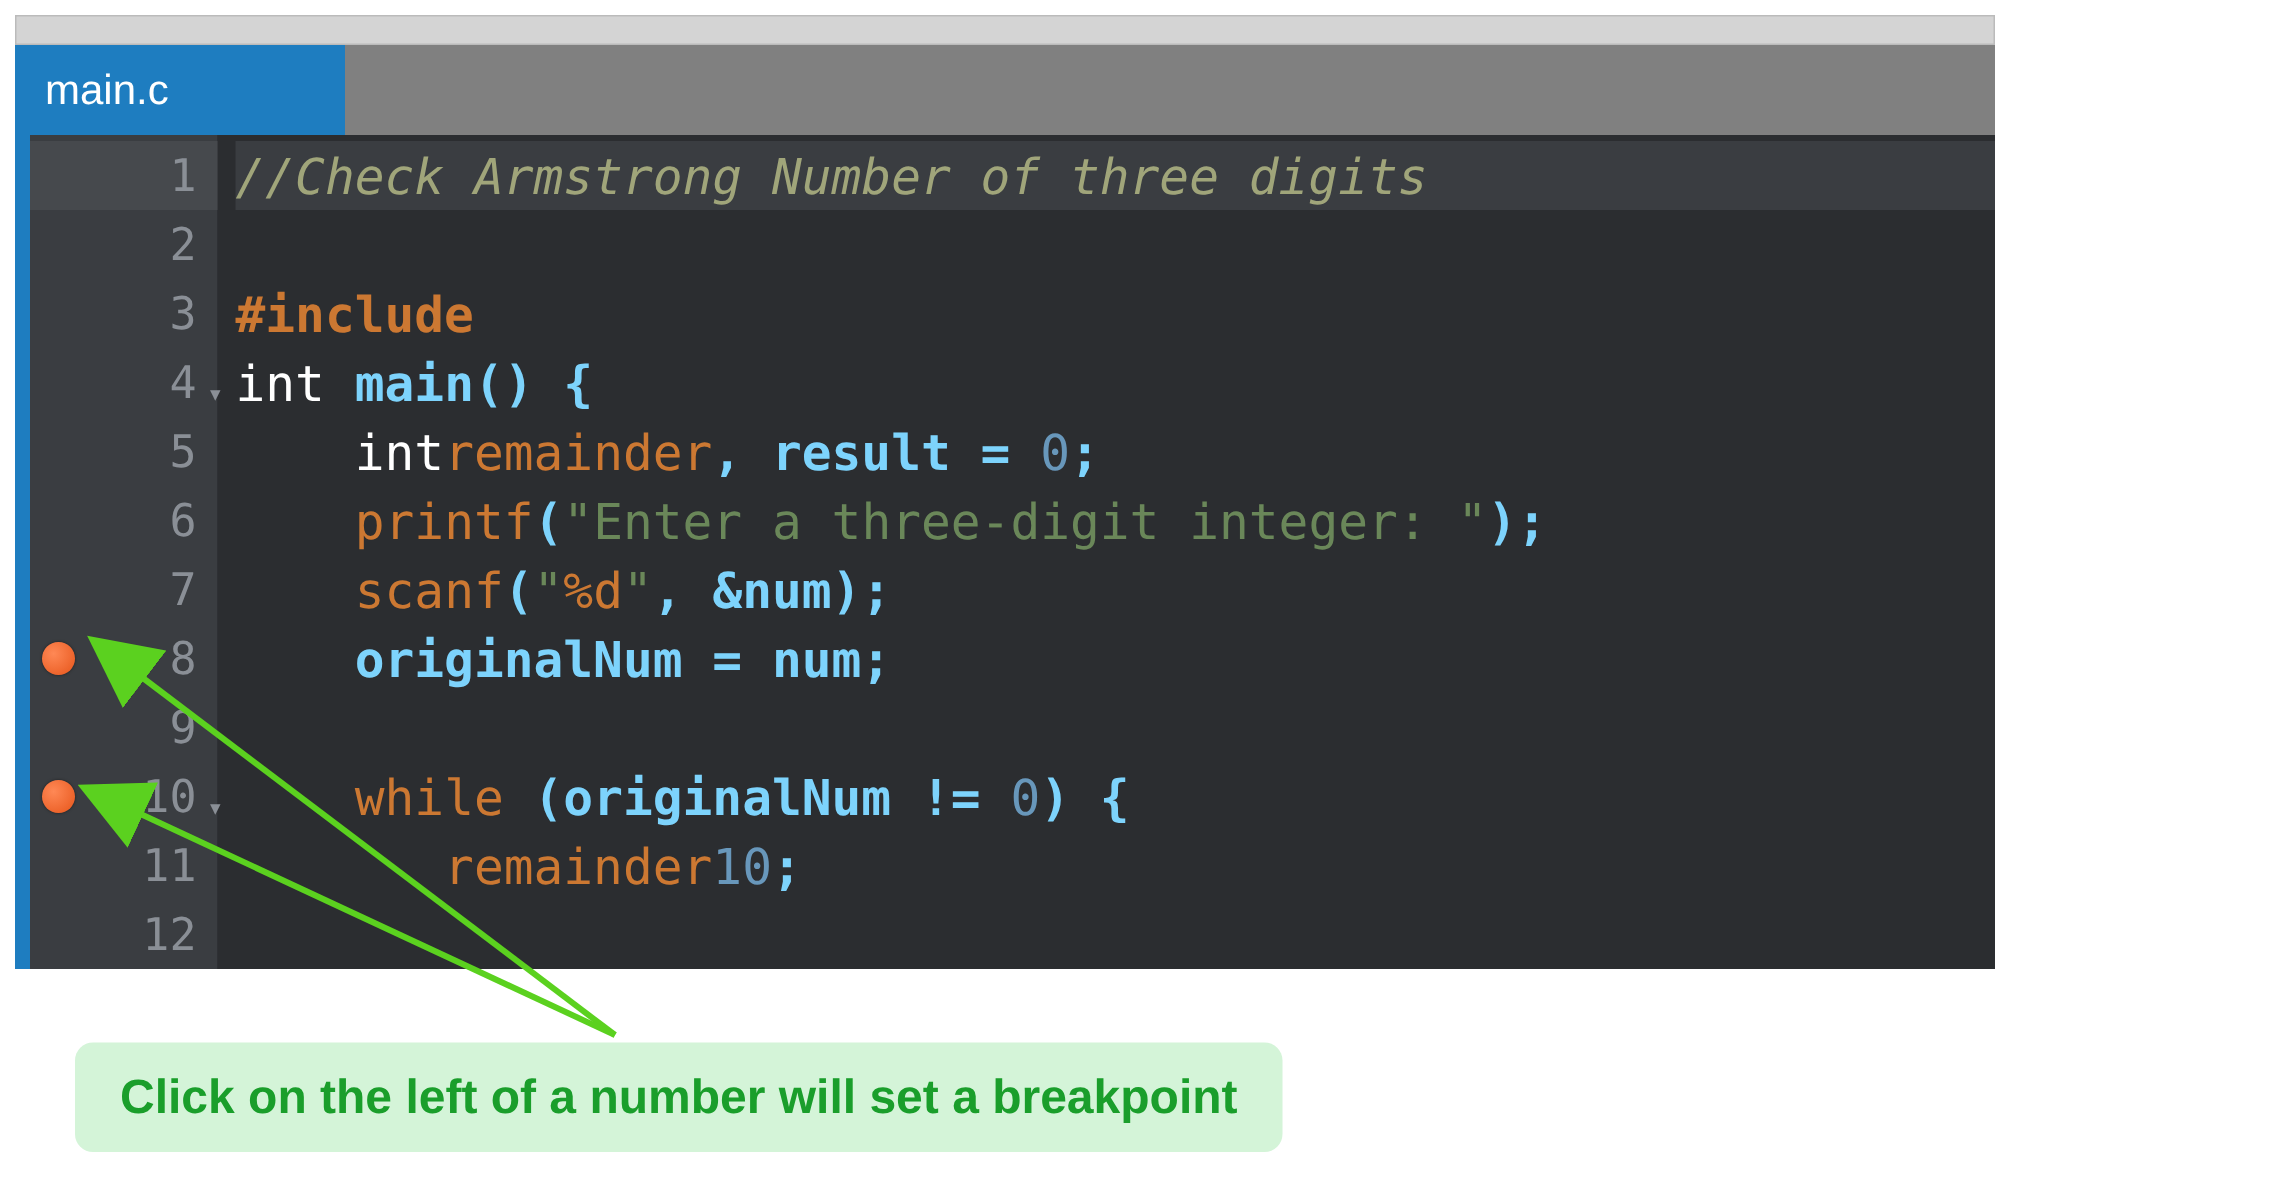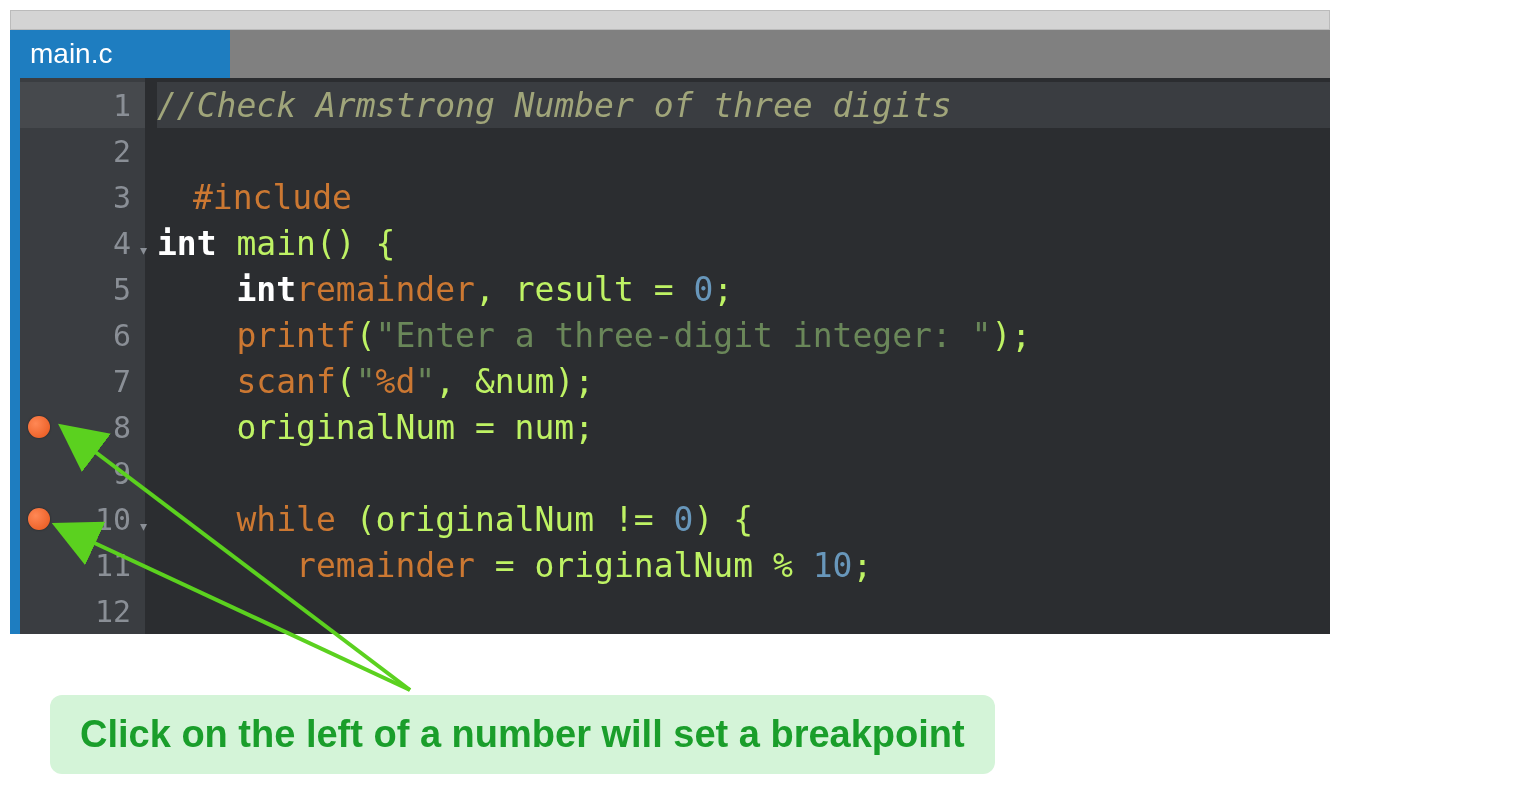--- a/index.html
+++ b/index.html
@@ -15,21 +15,21 @@
       margin: 10px;
       width: 1320px;
     }
     .top-border {
       height: 20px;
       background: #d4d4d4;
       border: 1px solid #bbb;
     }
     .tab-bar {
       display: flex;
-      height: 48px;
+      height: 60px;
       background: #808080;
     }
     .tab {
       background: #1e7dc0;
       color: #ffffff;
       padding: 8px 20px;
       font-size: 28px;
       min-width: 220px;
       display: flex;
       align-items: center;
@@ -98,38 +98,38 @@
       align-items: center;
       font-family: "Consolas", "Monaco", monospace;
       font-size: 33px;
       color: #f0f0f0;
       white-space: pre;
     }
     .code-line.active {
       background: #3a3d41;
     }
     .c-comment { color: #a0a57a; font-style: italic; }
-    .c-preproc { color: #cc7832; font-weight: normal; margin-left: 36px; }
+    .c-preproc { color: #cc7832; font-weight: bold; }
     .c-header { color: #6897BB; }
-    .c-type { color: #ffffff; font-weight: bold; }
+    .c-type { color: #ffffff; font-weight: normal; }
     .c-func { color: #cc7832; }
     .c-var-remainder { color: #cc7832; }
     .c-string { color: #6A8759; }
     .c-fmt { color: #cc7832; }
     .c-number { color: #6897BB; }
-    .c-plain { color: #bef264; }
+    .c-plain { color: #7dd3fc; font-weight: bold; }
     .c-while { color: #cc7832; font-weight: normal; }
     .callout {
       position: absolute;
       left: 40px;
       top: 685px;
       background: #d4f4d8;
       color: #1a9e2b;
       font-weight: 700;
-      font-size: 38px;
+      font-size: 32px;
       padding: 18px 30px;
       border-radius: 12px;
     }
     .arrows-svg {
       position: absolute;
       left: 0;
       top: 0;
       pointer-events: none;
       z-index: 10;
     }
@@ -193,21 +193,21 @@
         <div class="code-line active"><span class="c-comment">//Check Armstrong Number of three digits</span></div>
         <div class="code-line"></div>
         <div class="code-line"><span class="c-preproc">#include </span></div>
         <div class="code-line"><span class="c-type">int</span><span class="c-plain"> </span><span class="c-plain">main</span><span class="c-plain">() {</span></div>
         <div class="code-line"><span class="c-plain">    </span><span class="c-type">int</span><span class="c-var-remainder">remainder</span><span class="c-plain">, result = </span><span class="c-number">0</span><span class="c-plain">;</span></div>
         <div class="code-line"><span class="c-plain">    </span><span class="c-func">printf</span><span class="c-plain">(</span><span class="c-string">"Enter a three-digit integer: "</span><span class="c-plain">);</span></div>
         <div class="code-line"><span class="c-plain">    </span><span class="c-func">scanf</span><span class="c-plain">(</span><span class="c-string">"</span><span class="c-fmt">%d</span><span class="c-string">"</span><span class="c-plain">, &amp;num);</span></div>
         <div class="code-line"><span class="c-plain">    originalNum = num;</span></div>
         <div class="code-line"></div>
         <div class="code-line"><span class="c-plain">    </span><span class="c-while">while</span><span class="c-plain"> (originalNum != </span><span class="c-number">0</span><span class="c-plain">) {</span></div>
-        <div class="code-line"><span class="c-plain">       </span><span class="c-var-remainder">remainder</span><span class="c-plain"> = originalNum % </span><span class="c-number">10</span><span class="c-plain">;</span></div>
+        <div class="code-line"><span class="c-plain">       </span><span class="c-var-remainder">remainder</span><span class="c-number">10</span><span class="c-plain">;</span></div>
       </div>
   </div>
 
   <svg class="arrows-svg" width="1320" height="720">
     <defs>
       <marker id="arrowhead" markerWidth="12" markerHeight="12" refX="2" refY="6" orient="auto">
         <path d="M0,0 L0,12 L12,6 z" fill="#5bd11f"></path>
       </marker>
     </defs>
     <line x1="400" y1="680" x2="80" y2="438" stroke="#5bd11f" stroke-width="4" marker-end="url(#arrowhead)"></line>

